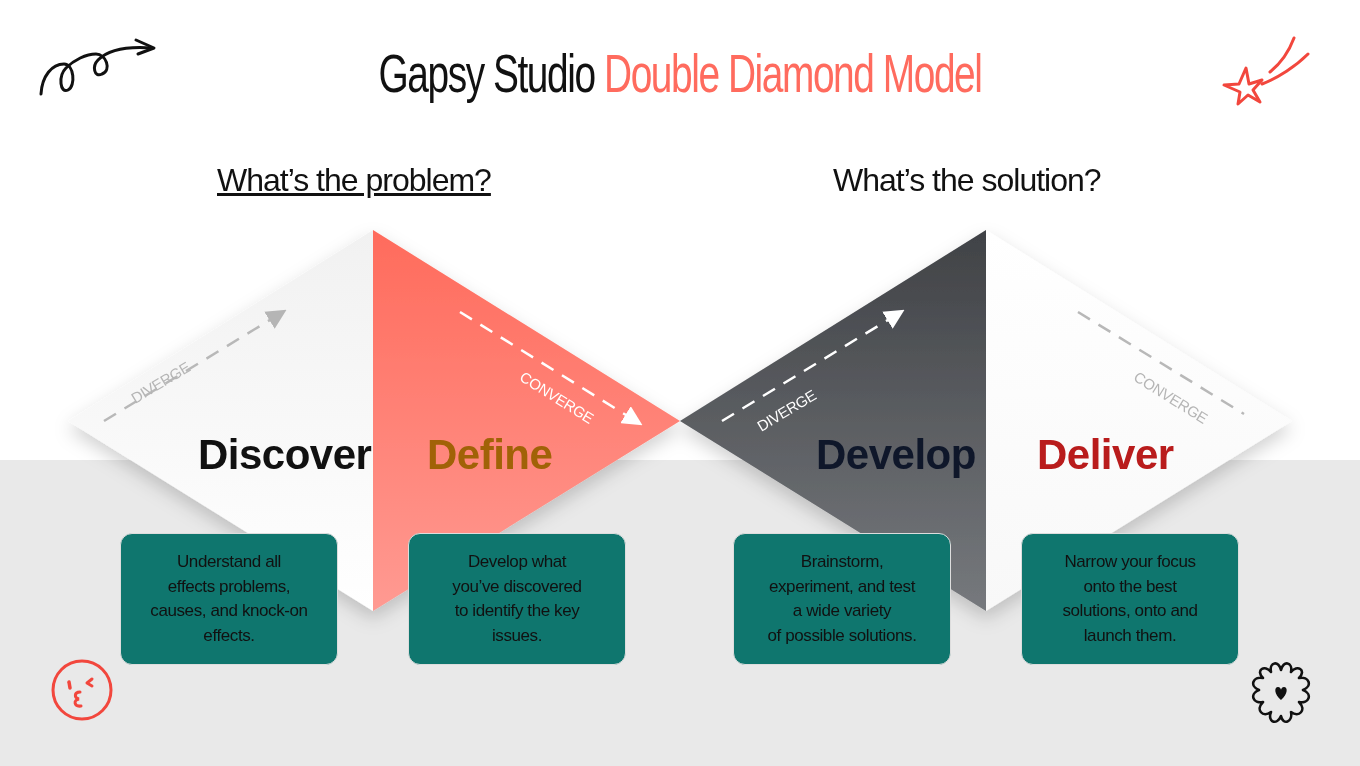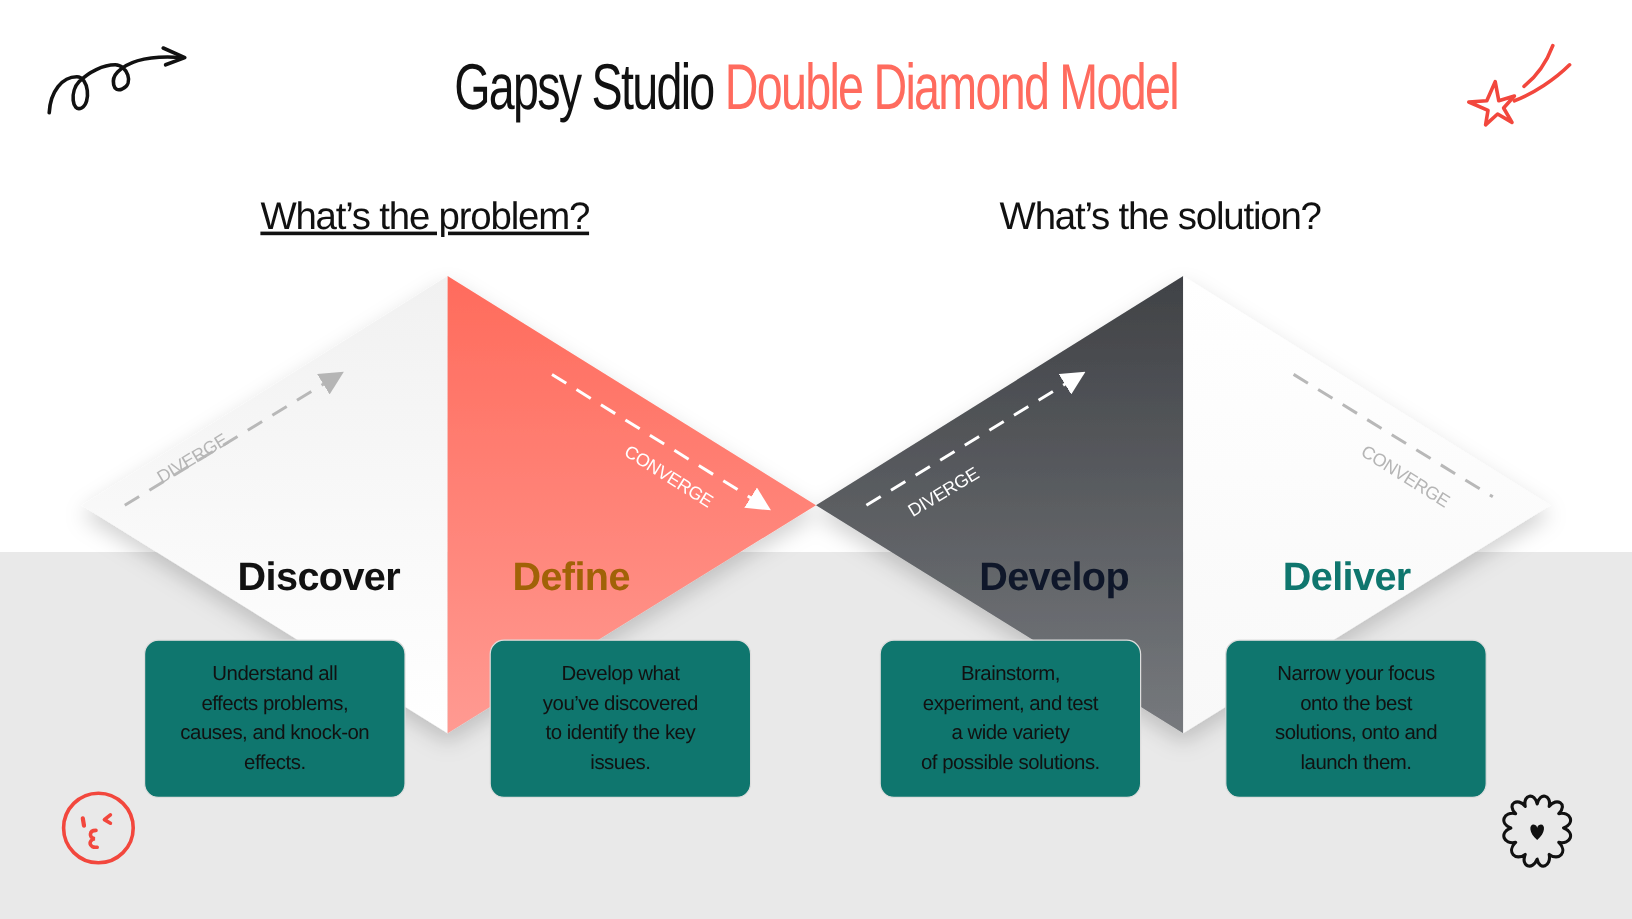--- a/index.html
+++ b/index.html
@@ -19,22 +19,22 @@
     transform: scaleX(0.72); transform-origin: 680px 0;
   }
   .title .black { color: #111111; }
   .title .accent { color: #ff6b5e; }
   .question {
     position: absolute; top: 162px; font-size: 32px; color: #111;
     letter-spacing: -1px; white-space: nowrap;
   }
   .diagram { position: absolute; left: 0; top: 0; width: 1360px; height: 766px; }
   .stage-name {
-    position: absolute; font-size: 33px; font-weight: bold; letter-spacing: -0.5px;
-    line-height: 40px; white-space: nowrap; margin-top: 26px;
+    position: absolute; font-size: 42px; font-weight: bold; letter-spacing: -0.5px;
+    line-height: 40px; white-space: nowrap;
   }
   .desc-card {
     position: absolute; top: 533px; width: 218px; height: 132px;
     background: #0f766e; border: 1.5px solid #dddddd; border-radius: 12px;
     box-sizing: border-box;
     display: flex; align-items: center; justify-content: center;
     text-align: center; font-size: 17px; line-height: 24.5px; color: #111;
     letter-spacing: -0.4px; padding: 0 10px;
   }
   .desc-card span { display: block; }
@@ -100,21 +100,21 @@
 </svg>
 
 <div style="position:absolute; left:128px; top:392px; transform:rotate(-31deg); transform-origin:0 0; font-size:15px; color:#b5b5b5; letter-spacing:-0.3px;">DIVERGE</div>
 <div style="position:absolute; left:526px; top:368px; transform:rotate(32deg); transform-origin:0 0; font-size:15px; color:#ffffff; letter-spacing:-0.3px;">CONVERGE</div>
 <div style="position:absolute; left:754px; top:420px; transform:rotate(-31deg); transform-origin:0 0; font-size:15px; color:#ffffff; letter-spacing:-0.3px;">DIVERGE</div>
 <div style="position:absolute; left:1140px; top:368px; transform:rotate(32deg); transform-origin:0 0; font-size:15px; color:#b5b5b5; letter-spacing:-0.3px;">CONVERGE</div>
 
 <div class="stage-name" style="left:198px; top:435px; color:#111;">Discover</div>
 <div class="stage-name" style="left:427px; top:435px; color:#a16207;">Define</div>
 <div class="stage-name" style="left:816px; top:435px; color:#0f172a;">Develop</div>
-<div class="stage-name" style="left:1069px; top:435px; color:#0f766e;">Deliver</div>
+<div class="stage-name" style="left:1037px; top:435px; color:#b91c1c;">Deliver</div>
 
 <div class="desc-card" style="left:120px;">
   <div>
     <span>Understand all</span>
     <span>effects problems,</span>
     <span>causes, and knock-on</span>
     <span>effects.</span>
   </div>
 </div>
 <div class="desc-card" style="left:408px;">

